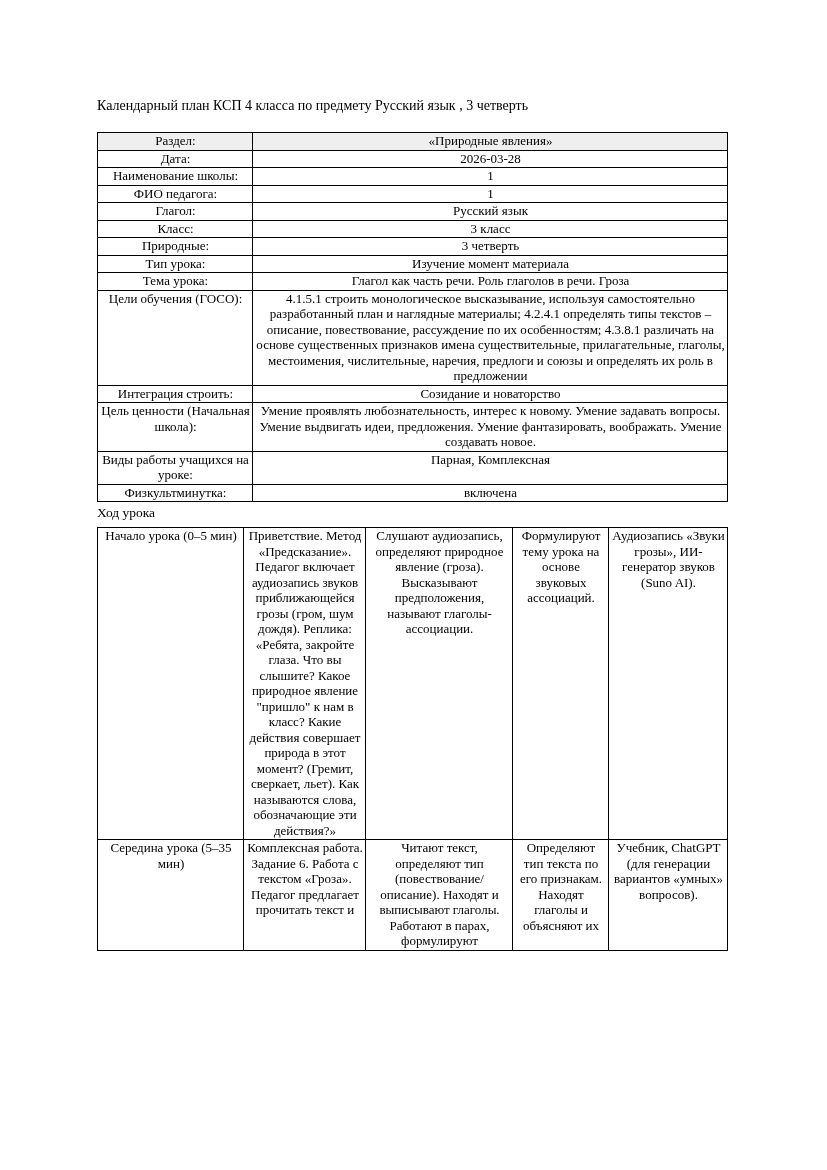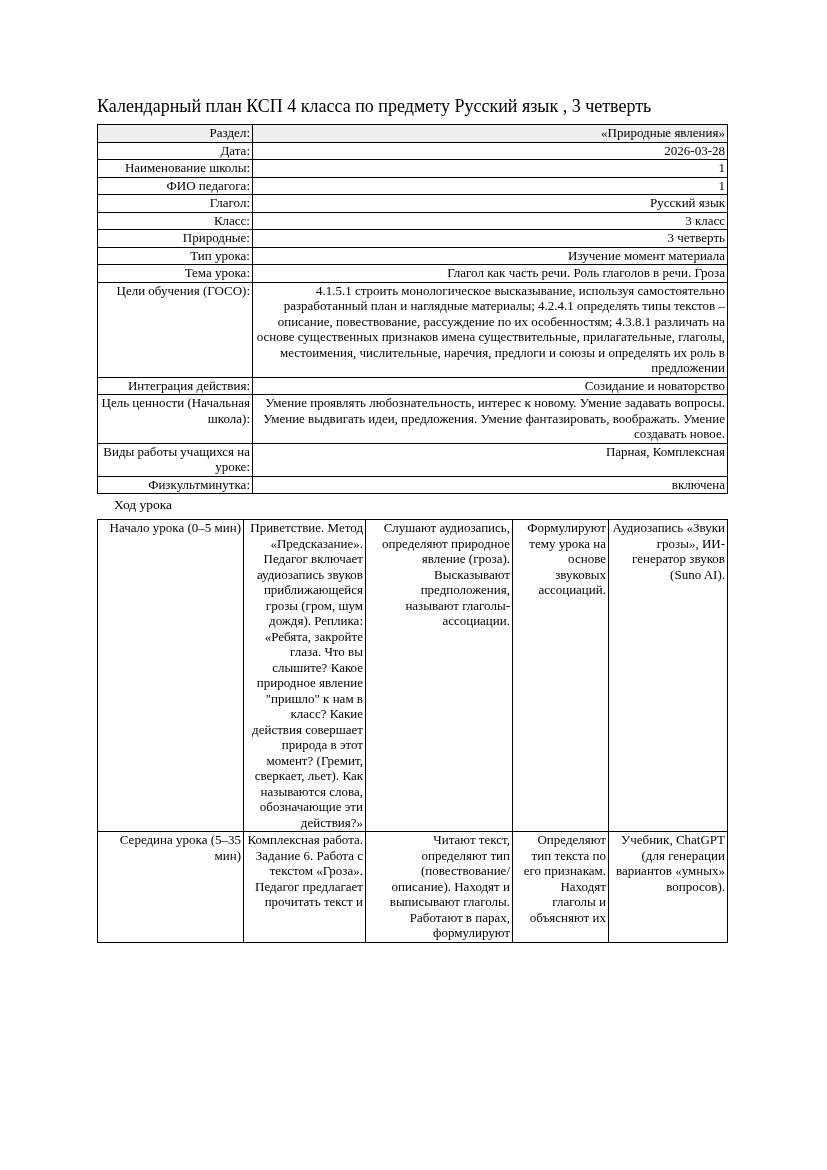--- a/index.html
+++ b/index.html
@@ -16,47 +16,47 @@
     font-family: "Liberation Serif", "DejaVu Serif", serif;
     color: #000000;
   }
   .content {
     position: absolute;
     left: 97px;
     top: 0;
     width: 632px;
   }
   .doc-title {
-    margin: 0 0 10px 0;
+    margin: 0 0 18px 0;
     padding-top: 98px;
-    font-size: 18px;
+    font-size: 14px;
     line-height: 16px;
     white-space: nowrap;
   }
   table {
     border-collapse: collapse;
     table-layout: fixed;
   }
   .info-table { width: 631px; }
   .lesson-table { width: 630px; }
   td, th {
     border: 1px solid #000000;
     font-size: 13px;
     font-weight: normal;
     line-height: 15.5px;
-    text-align: right;
+    text-align: center;
     vertical-align: top;
     padding: 0 2px 1px 3px;
     word-wrap: break-word;
   }
   tr.shaded td, tr.shaded th {
     background: #efefef;
   }
   .section-heading {
-    margin: 3px 0 6px 17px;
+    margin: 3px 0 6px 0;
     font-size: 13.5px;
     line-height: 16px;
   }
 </style>
 </head>
 <body>
 
 <div class="page">
   <div class="content">
 
@@ -102,21 +102,21 @@
         </tr>
         <tr>
           <td>Тема урока:</td>
           <td>Глагол как часть речи. Роль глаголов в речи. Гроза</td>
         </tr>
         <tr>
           <td>Цели обучения (ГОСО):</td>
           <td>4.1.5.1 строить монологическое высказывание, используя самостоятельно разработанный план и наглядные материалы; 4.2.4.1 определять типы текстов – описание, повествование, рассуждение по их особенностям; 4.3.8.1 различать на основе существенных признаков имена существительные, прилагательные, глаголы, местоимения, числительные, наречия, предлоги и союзы и определять их роль в предложении</td>
         </tr>
         <tr>
-          <td>Интеграция действия:</td>
+          <td>Интеграция строить:</td>
           <td>Созидание и новаторство</td>
         </tr>
         <tr>
           <td>Цель ценности (Начальная школа):</td>
           <td>Умение проявлять любознательность, интерес к новому. Умение задавать вопросы. Умение выдвигать идеи, предложения. Умение фантазировать, воображать. Умение создавать новое.</td>
         </tr>
         <tr>
           <td>Виды работы учащихся на уроке:</td>
           <td>Парная, Комплексная</td>
         </tr>

